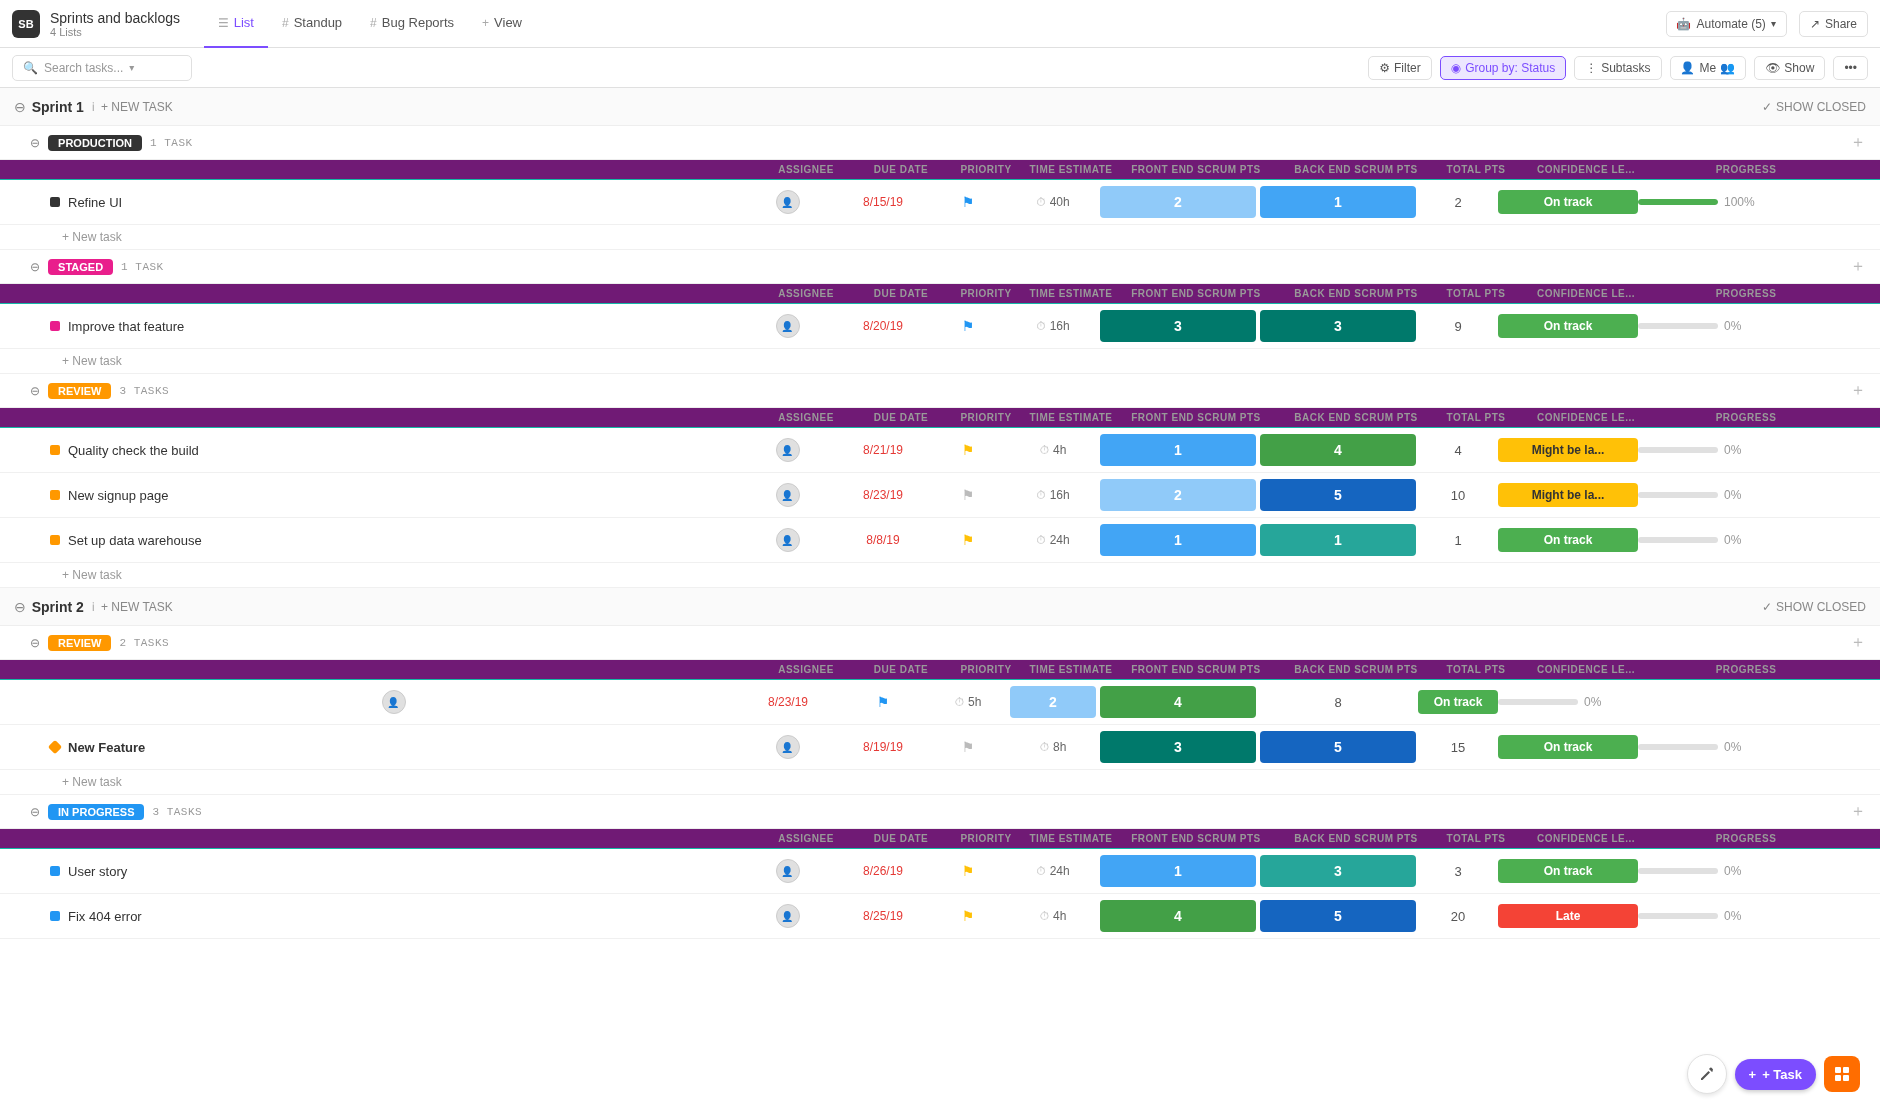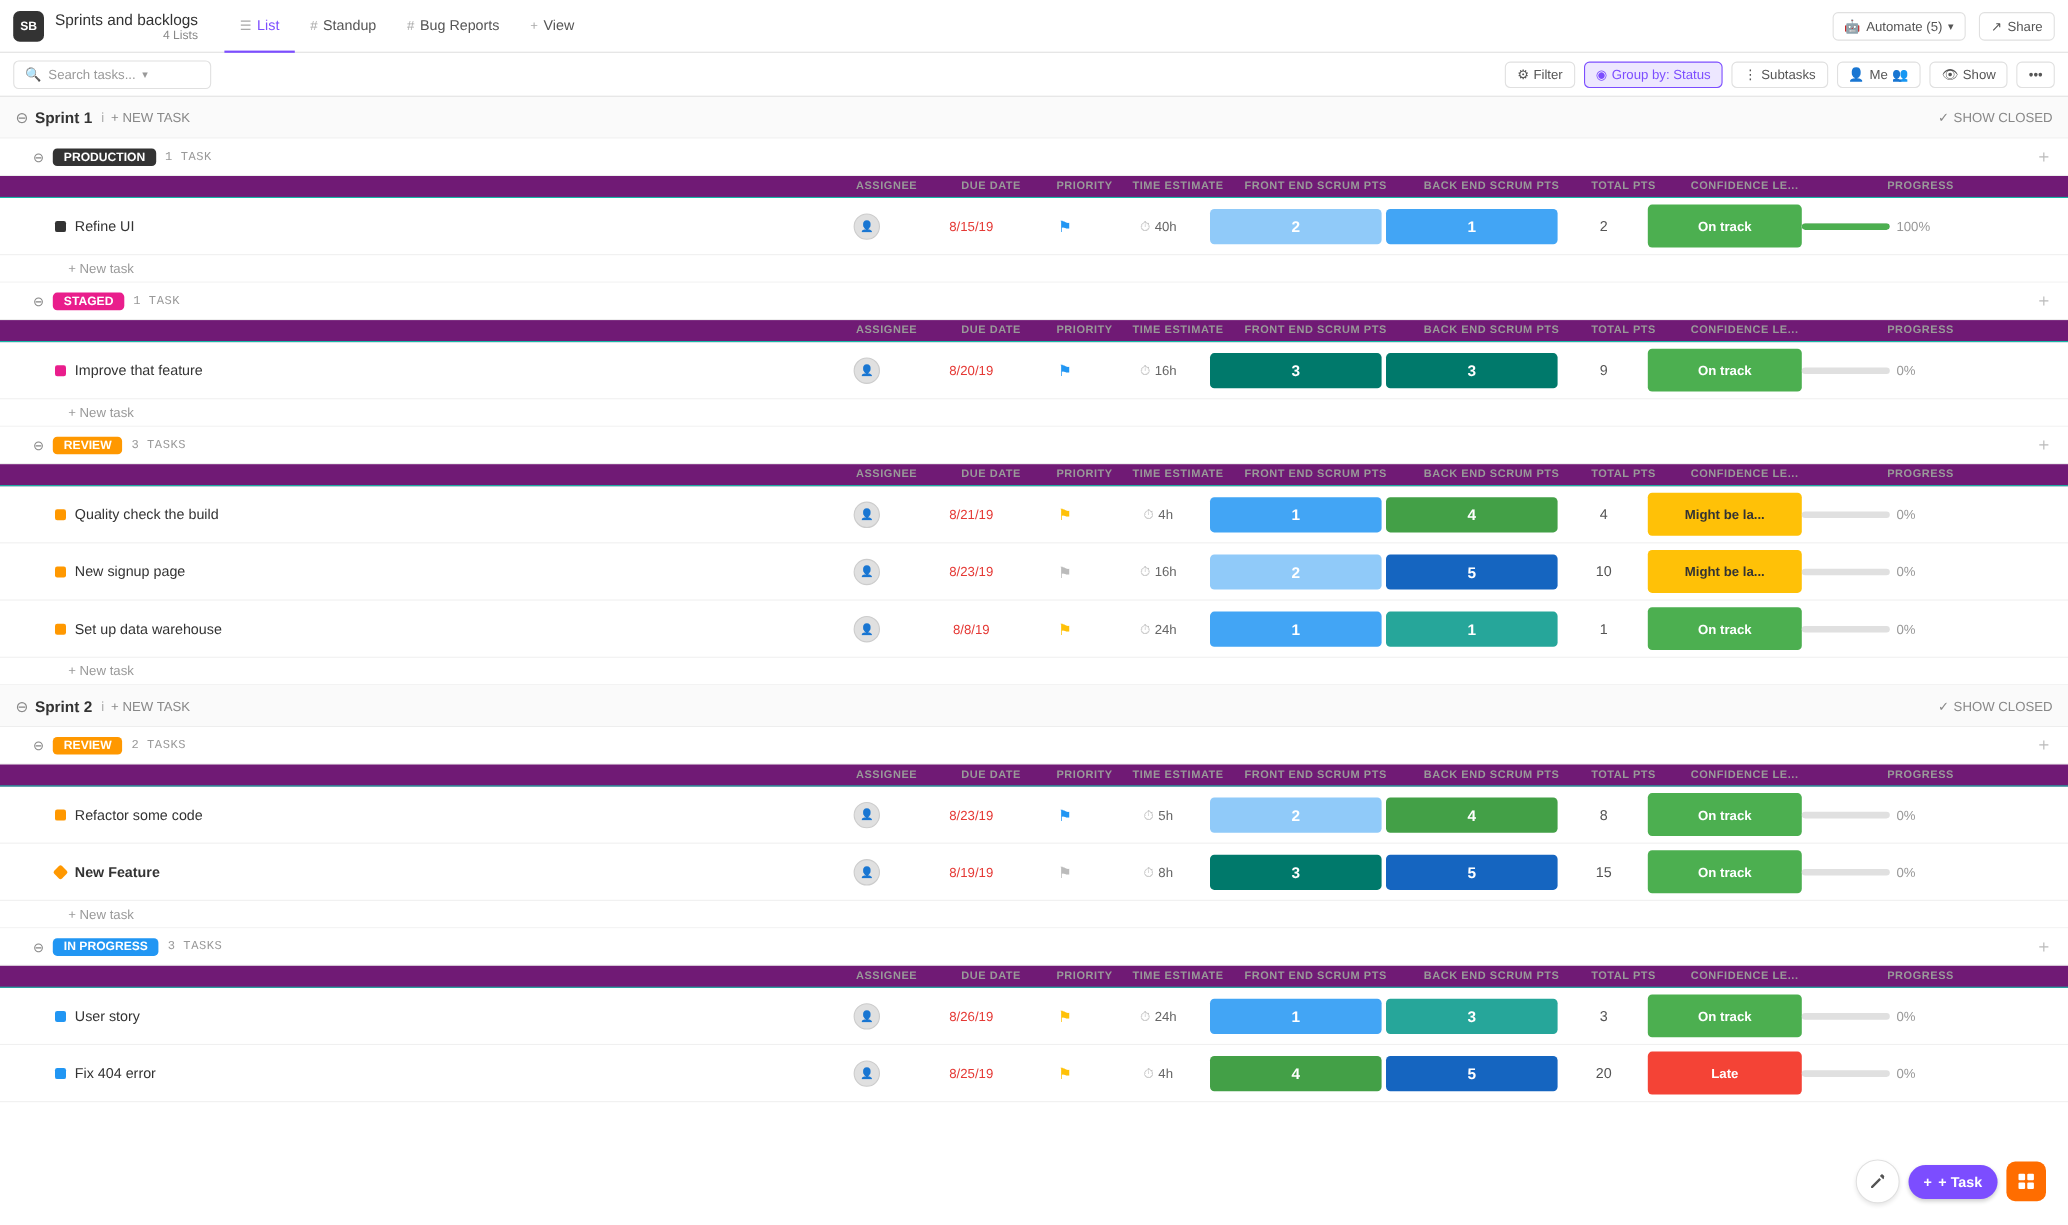--- a/index.html
+++ b/index.html
@@ -3,21 +3,21 @@
   <meta charset="utf-8">
   <style>
     * { box-sizing: border-box; margin: 0; padding: 0; }
     body { font-family: -apple-system, BlinkMacSystemFont, 'Segoe UI', sans-serif; font-size: 13px; background: #fff; color: #333; overflow-x: hidden; }
 
     
     .top-nav { display: flex; align-items: center; height: 48px; border-bottom: 1px solid #e0e0e0; padding: 0 12px; gap: 0; }
     .app-icon { width: 28px; height: 28px; background: #333; border-radius: 6px; display: flex; align-items: center; justify-content: center; color: #fff; font-size: 11px; font-weight: bold; margin-right: 10px; flex-shrink: 0; }
     .project-info { display: flex; flex-direction: column; margin-right: 24px; }
     .project-title { font-size: 14px; font-weight: 400; }
-    .project-sub { font-size: 11px; color: #888; text-align: right; }
+    .project-sub { font-size: 11px; color: #888; }
     .nav-tabs { display: flex; align-items: center; gap: 0; flex: 1; }
     .nav-tab { display: flex; align-items: center; gap: 5px; padding: 0 14px; height: 48px; font-size: 13px; color: #555; cursor: pointer; border-bottom: 2px solid transparent; text-decoration: none; }
     .nav-tab.active { color: #7c4dff; border-bottom: 2px solid #7c4dff; font-weight: 500; }
     .nav-tab-icon { color: #aaa; font-size: 12px; }
     .nav-right { display: flex; align-items: center; gap: 12px; margin-left: auto; }
     .nav-btn { display: flex; align-items: center; gap: 5px; padding: 5px 10px; border: 1px solid #e0e0e0; border-radius: 5px; cursor: pointer; font-size: 12px; background: #fff; color: #555; }
     .nav-btn-share { background: #fff; }
 
     
     .toolbar { display: flex; align-items: center; height: 40px; border-bottom: 1px solid #e0e0e0; padding: 0 12px; gap: 10px; }
@@ -64,21 +64,21 @@
     .due-date { font-size: 12px; color: #e53935; text-align: center; }
     .priority-cell { display: flex; align-items: center; justify-content: center; }
     .priority-flag { font-size: 14px; }
     .flag-blue { color: #2196f3; }
     .flag-gray { color: #bbb; }
     .flag-yellow { color: #ffc107; }
     .time-cell { display: flex; align-items: center; justify-content: center; gap: 4px; font-size: 12px; color: #666; }
     .time-icon { color: #bbb; font-size: 12px; }
     .scrum-cell { display: flex; align-items: center; justify-content: center; border-radius: 4px; height: 32px; font-size: 14px; font-weight: 600; color: #fff; margin: 0 2px; }
     .total-pts-cell { font-size: 13px; color: #555; text-align: center; }
-    .confidence-cell { display: flex; align-items: center; justify-content: center; border-radius: 4px; height: 39px; font-size: 12px; font-weight: 600; color: #fff; padding: 0 8px; white-space: nowrap; overflow: hidden; text-overflow: ellipsis; max-width: 140px; }
+    .confidence-cell { display: flex; align-items: center; justify-content: center; border-radius: 4px; height: 24px; font-size: 12px; font-weight: 600; color: #fff; padding: 0 8px; white-space: nowrap; overflow: hidden; text-overflow: ellipsis; max-width: 140px; }
     .confidence-green { background: #4caf50; }
     .confidence-yellow { background: #ffc107; color: #333; }
     .confidence-red { background: #f44336; }
     .progress-cell { display: flex; align-items: center; gap: 6px; font-size: 12px; color: #999; }
     .progress-bar-bg { width: 80px; height: 6px; background: #e0e0e0; border-radius: 3px; overflow: hidden; }
     .progress-bar-fill { height: 100%; border-radius: 3px; background: #4caf50; }
     .new-task-row { padding: 5px 14px 5px 62px; color: #999; font-size: 12px; cursor: pointer; border-bottom: 1px solid #f0f0f0; }
 
     
     .sc-light-blue { background: #90caf9; }
@@ -401,24 +401,20 @@
     <div class="col-header center">TIME ESTIMATE</div>
     <div class="col-header center">FRONT END SCRUM PTS</div>
     <div class="col-header center">BACK END SCRUM PTS</div>
     <div class="col-header center">TOTAL PTS</div>
     <div class="col-header center">CONFIDENCE LE...</div>
     <div class="col-header center">PROGRESS</div>
     <div></div>
   </div>
 
   <div class="task-row">
-    <div class="task-name-cell">
-      <div class="task-color-dot" style="background:#ff9800;"></div>
-      <span class="task-name">Refactor some code</span>
-    </div>
     <div class="assignee-cell">
         <div class="avatar">👤</div>
       </div>
     <div class="due-date">8/23/19</div>
     <div class="priority-cell">
         <span class="priority-flag flag-blue">⚑</span>
       </div>
     <div class="time-cell"><span class="time-icon">⏱</span>5h</div>
     <div class="scrum-cell sc-light-blue">2</div>
     <div class="scrum-cell sc-green">4</div>

